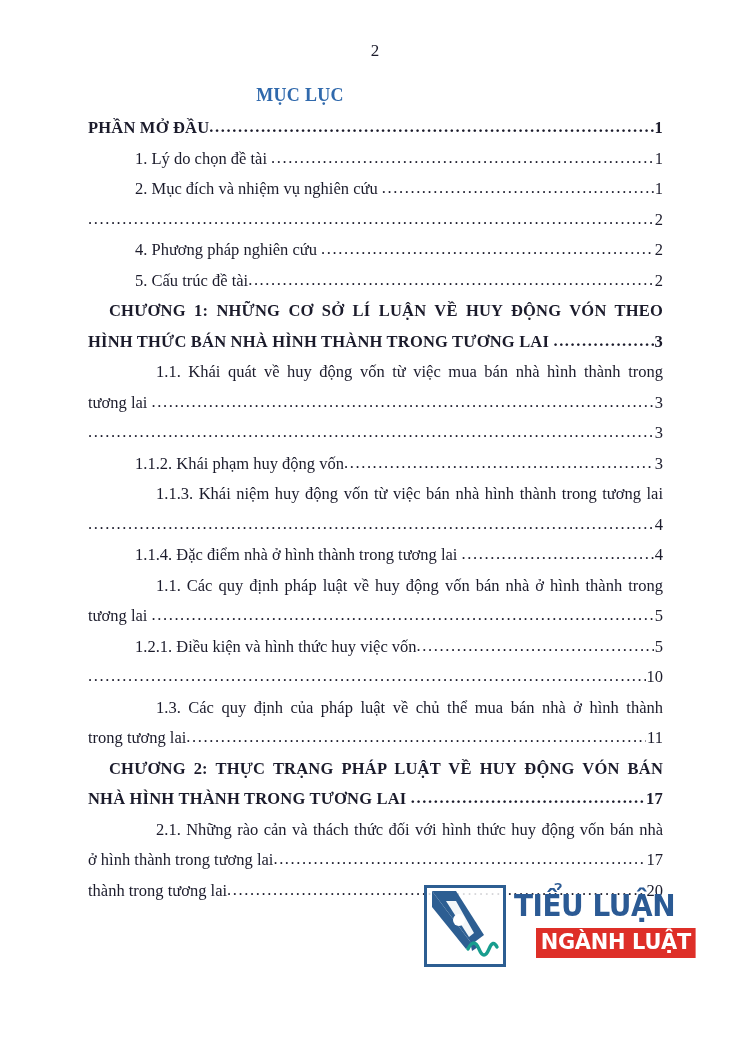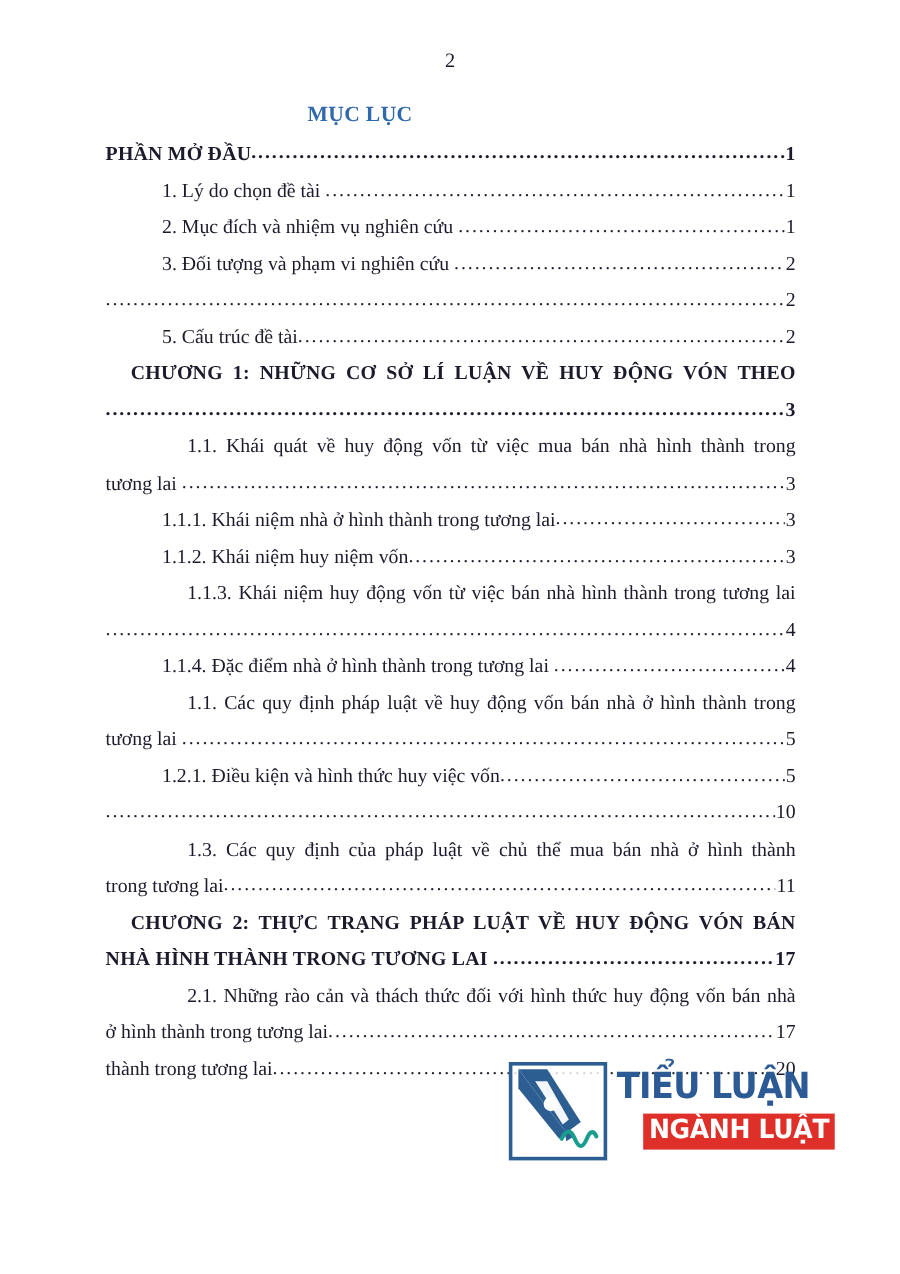--- a/index.html
+++ b/index.html
@@ -196,69 +196,69 @@
     <div class="toc-entry">
       <div class="leaderline">
         <span class="lead-text ind1">2. Mục đích và nhiệm vụ nghiên cứu </span>
         <span class="dots">............................................................................................................................</span>
         <span class="pg">1</span>
       </div>
     </div>
 
     <div class="toc-entry">
       <div class="leaderline">
-        <span class="lead-text ind1">3. Đối tượng và phạm vi nghiên cứu </span>
         <span class="dots">............................................................................................................................</span>
         <span class="pg">2</span>
       </div>
     </div>
 
     <div class="toc-entry">
       <div class="leaderline">
+        <span class="lead-text ind1">4. Phương pháp nghiên cứu </span>
         <span class="dots">............................................................................................................................</span>
         <span class="pg">2</span>
       </div>
     </div>
 
     <div class="toc-entry">
       <div class="leaderline">
         <span class="lead-text ind1">5. Cấu trúc đề tài</span>
         <span class="dots">............................................................................................................................</span>
         <span class="pg">2</span>
       </div>
     </div>
 
     <div class="toc-entry lvl0">
       <div class="wrap-first lvl0">CHƯƠNG 1: NHỮNG CƠ SỞ LÍ LUẬN VỀ HUY ĐỘNG VÓN THEO</div>
       <div class="leaderline">
+        <span class="lead-text">HÌNH THỨC BÁN NHÀ HÌNH THÀNH TRONG TƯƠNG LAI </span>
         <span class="dots">............................................................................................................................</span>
         <span class="pg">3</span>
       </div>
     </div>
 
     <div class="toc-entry">
       <div class="wrap-first">1.1. Khái quát về huy động vốn từ việc mua bán nhà hình thành trong</div>
       <div class="leaderline">
         <span class="lead-text">tương lai </span>
         <span class="dots">............................................................................................................................</span>
         <span class="pg">3</span>
       </div>
     </div>
 
     <div class="toc-entry">
       <div class="leaderline">
-        <span class="lead-text ind1">1.1.1. Khái niệm nhà ở hình thành trong tương lai</span>
         <span class="dots">............................................................................................................................</span>
         <span class="pg">3</span>
       </div>
     </div>
 
     <div class="toc-entry">
       <div class="leaderline">
-        <span class="lead-text ind1">1.1.2. Khái niệm huy niệm vốn</span>
+        <span class="lead-text ind1">1.1.2. Khái phạm huy động vốn</span>
         <span class="dots">............................................................................................................................</span>
         <span class="pg">3</span>
       </div>
     </div>
 
     <div class="toc-entry">
       <div class="wrap-first">1.1.3. Khái niệm huy động vốn từ việc bán nhà hình thành trong tương lai</div>
       <div class="leaderline">
         <span class="lead-text"></span>
         <span class="dots">............................................................................................................................</span>

